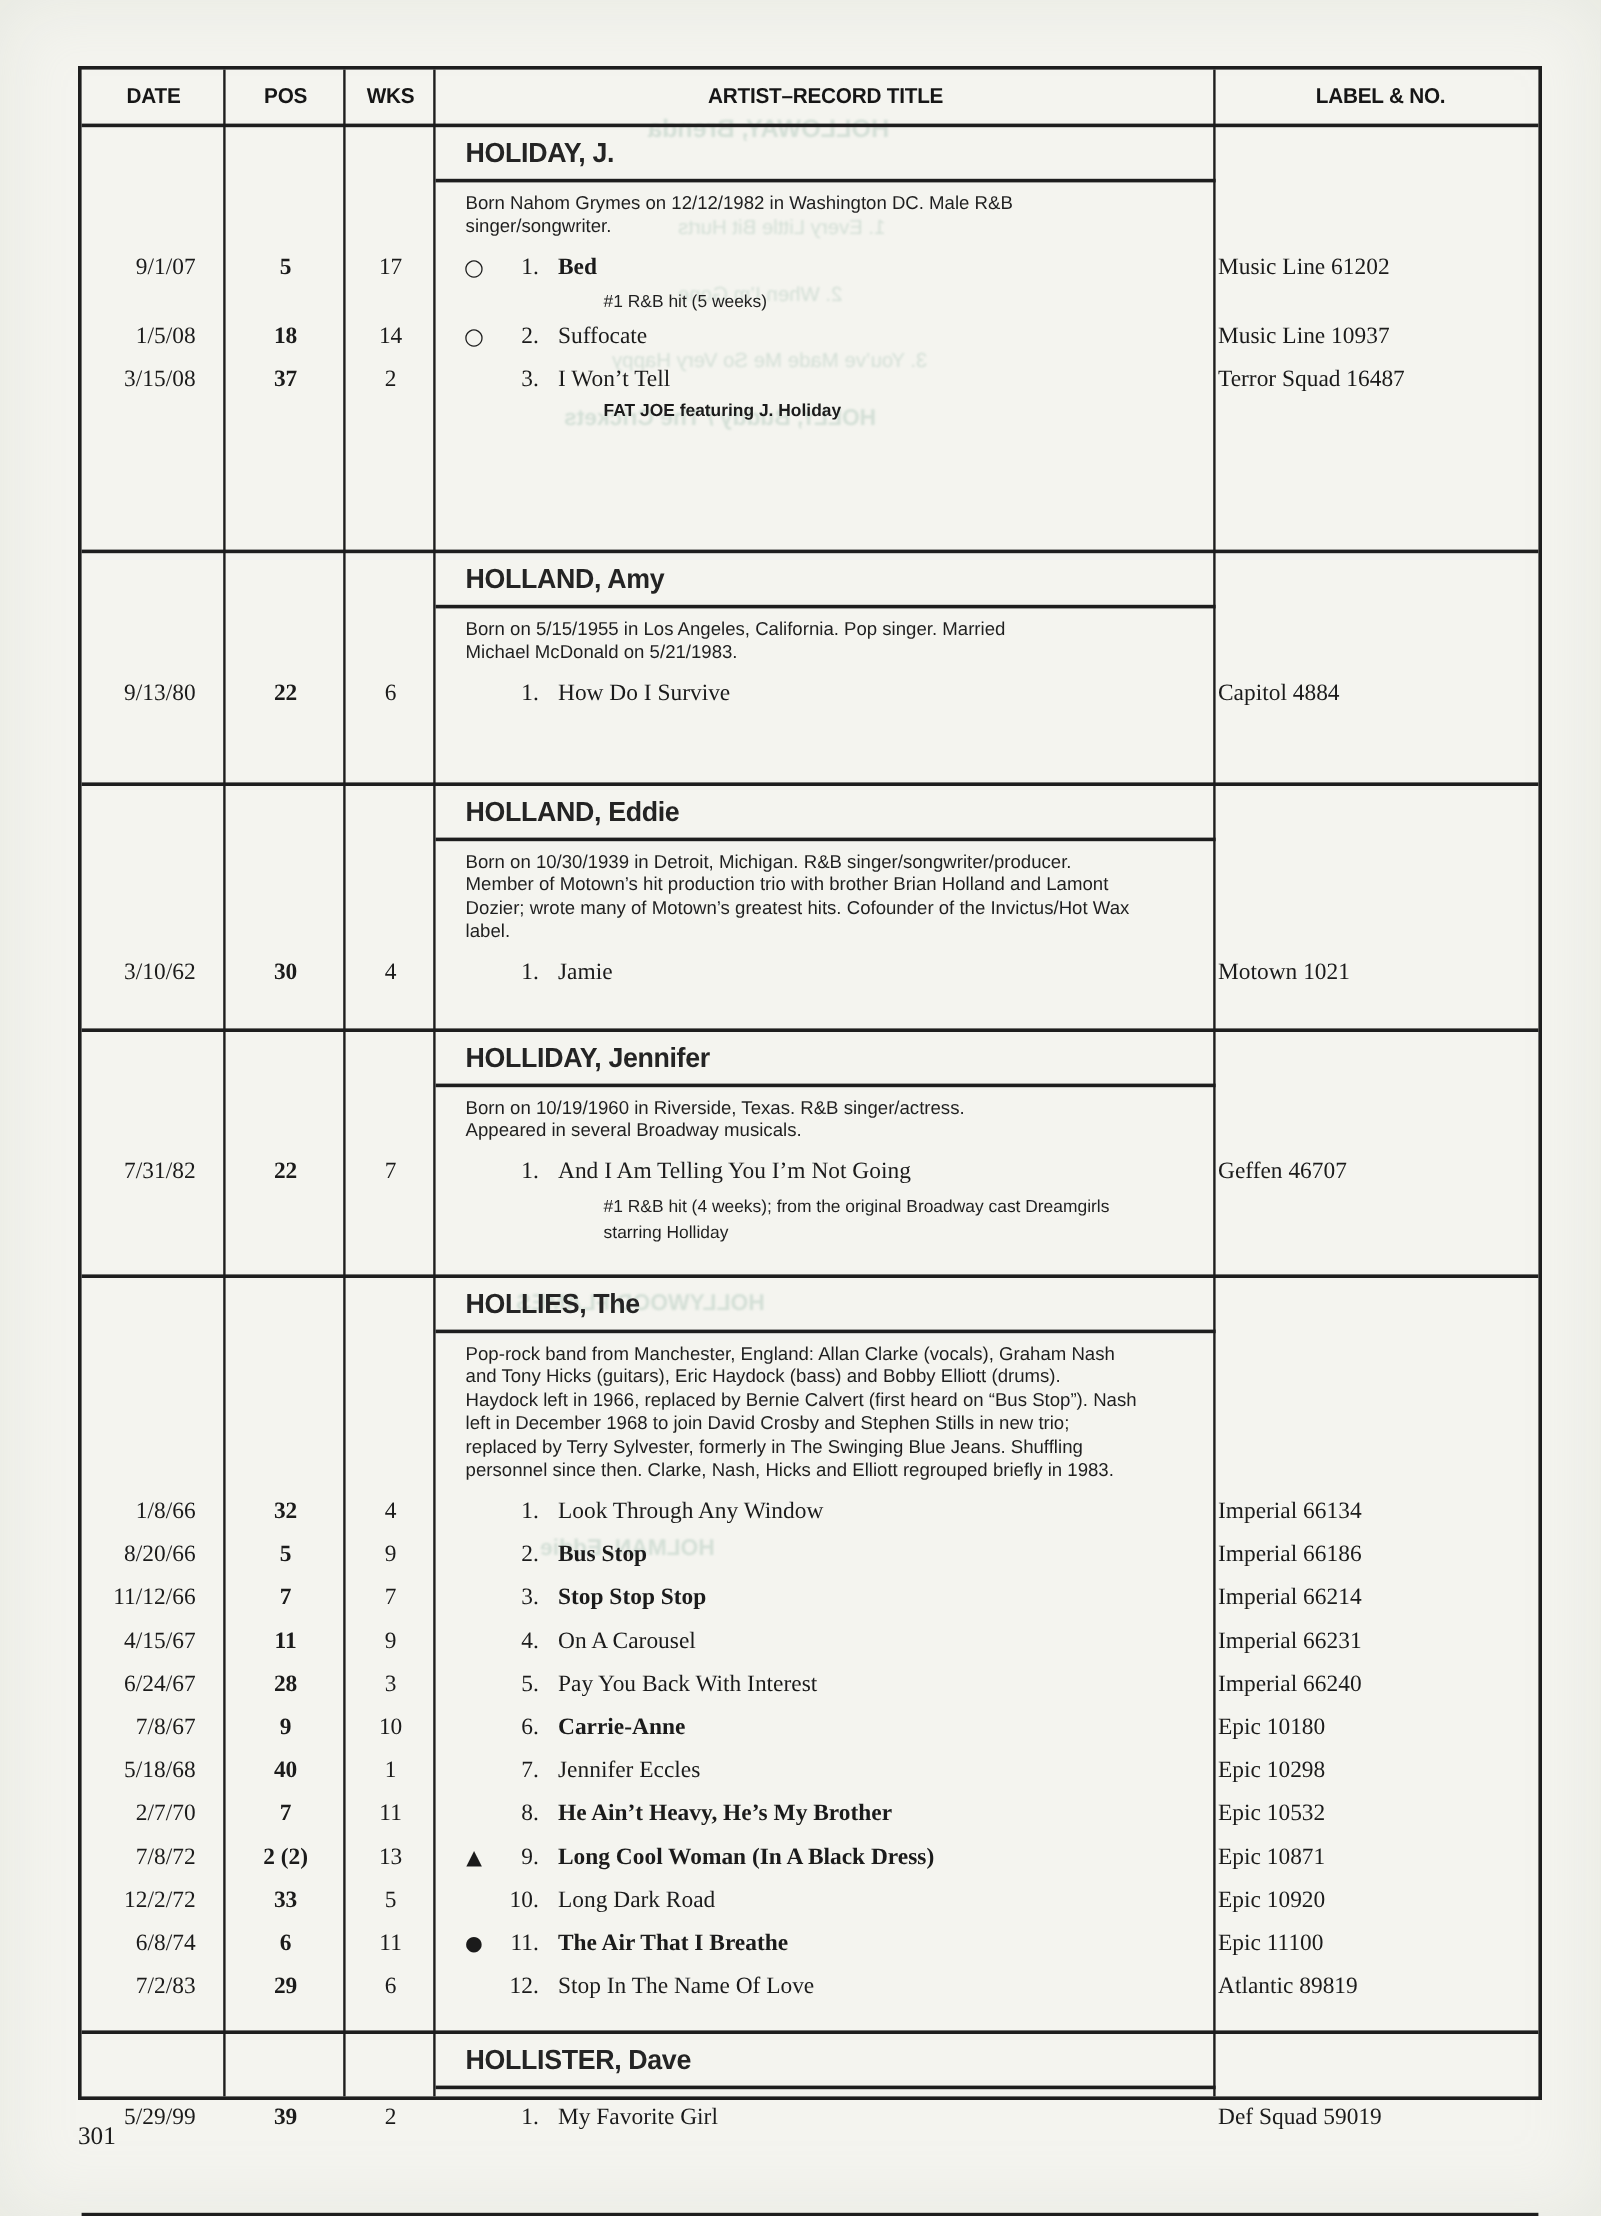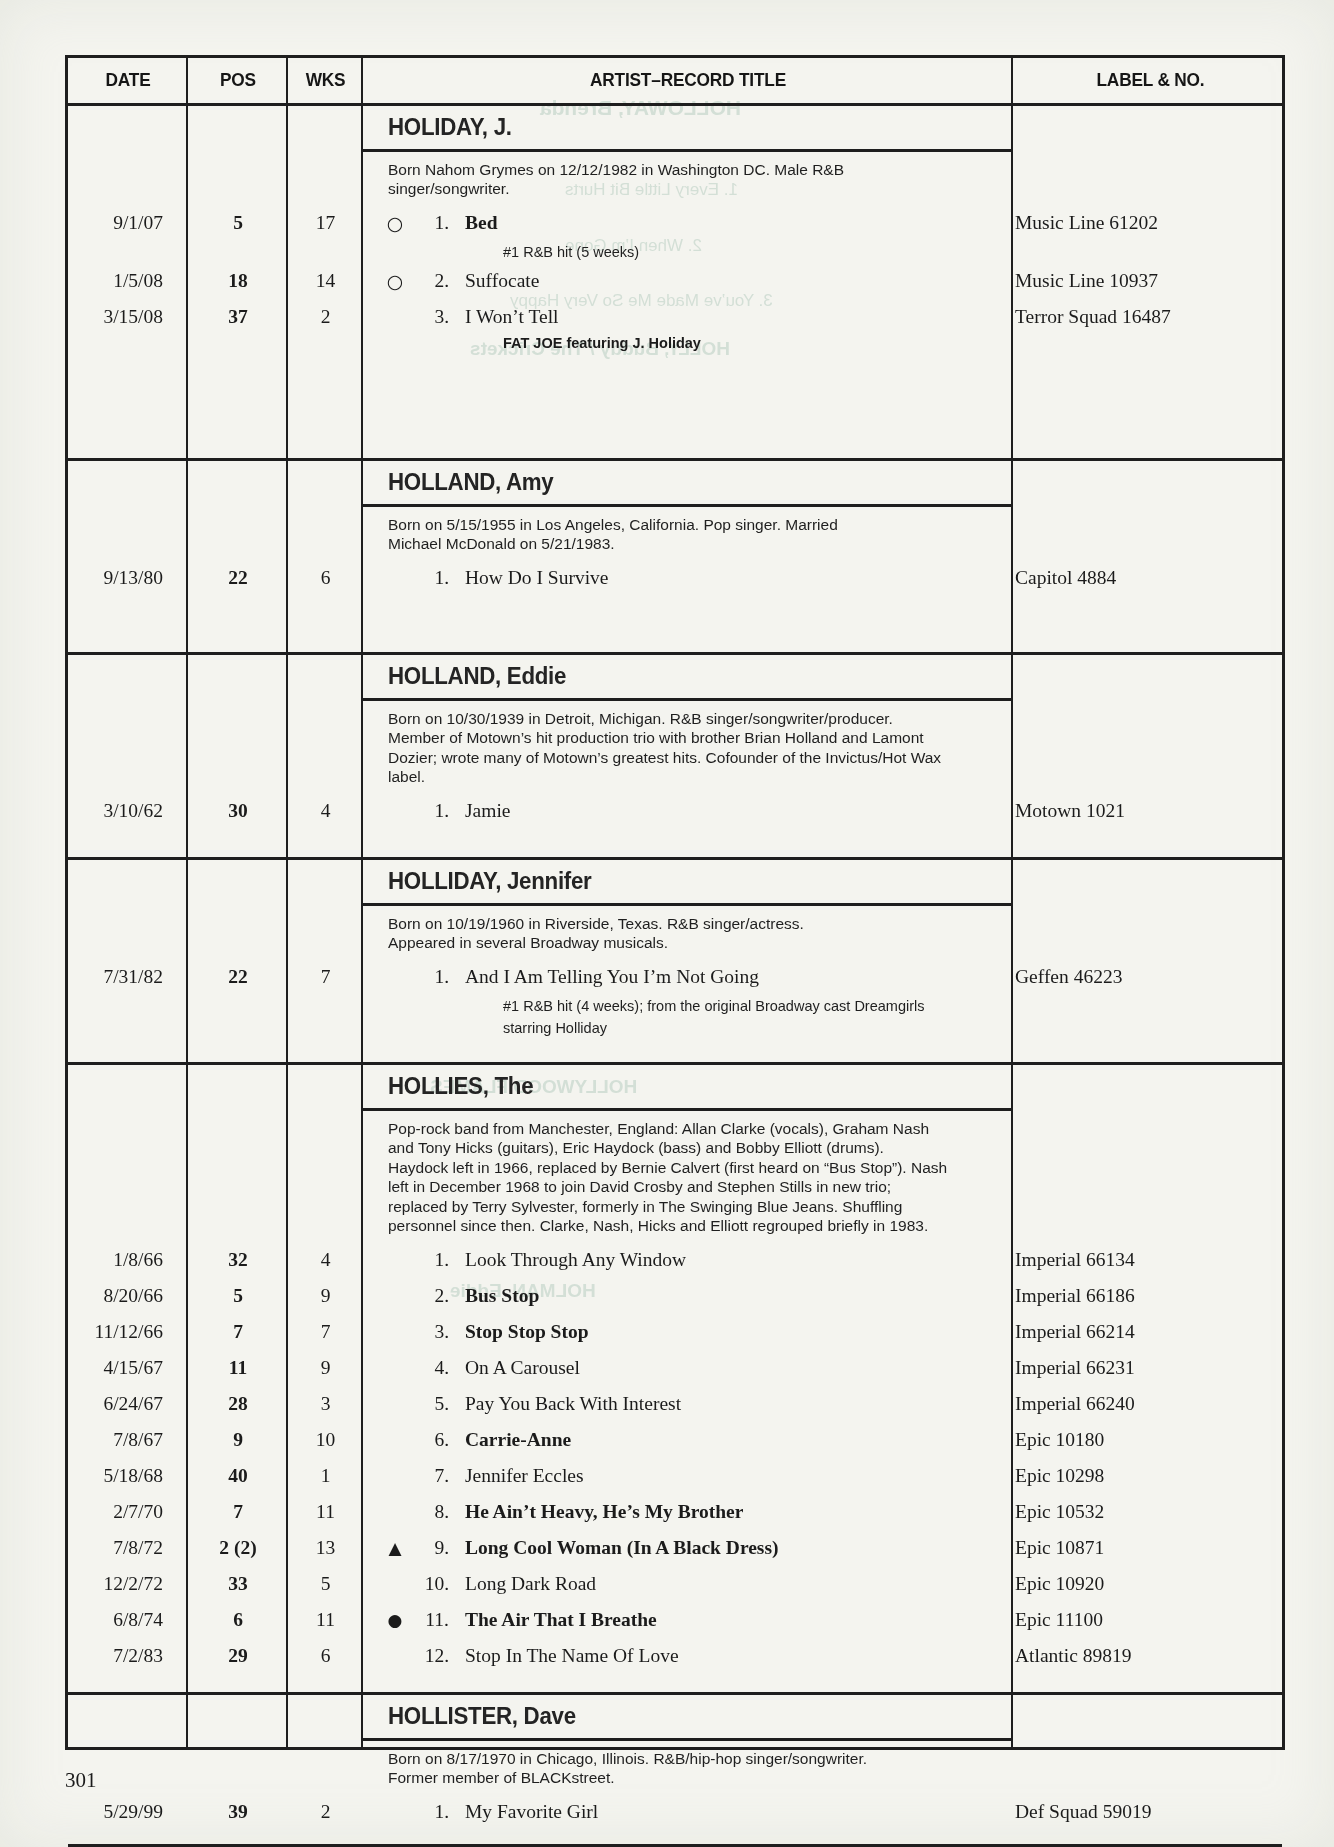--- a/index.html
+++ b/index.html
@@ -172,21 +172,21 @@
       <div class="bio bw4">Born on 10/19/1960 in Riverside, Texas. R&amp;B singer/actress. Appeared in several Broadway musicals.</div>
       <div class="rows">
         <div class="row">
           <div class="dt">7/31/82</div>
           <div class="pos">22</div>
           <div class="wks">7</div>
           <div class="tcell">
               <span class="num">1.</span>
               <span class="ttl">And I Am Telling You I’m Not Going</span>
             </div>
-          <div class="lbl">Geffen 46223</div>
+          <div class="lbl">Geffen 46707</div>
         </div>
         <div class="note"><span>#1 R&amp;B hit (4 weeks); from the original Broadway cast </span><span class="it">Dreamgirls</span></div>
         <div class="note">starring Holliday</div>
       </div>
     </div>
 
     <div class="sec s5">
       <div class="artist">HOLLIES, The</div>
       <div class="rule"></div>
       <div class="bio bw5">Pop-rock band from Manchester, England: Allan Clarke (vocals), Graham Nash and Tony Hicks (guitars), Eric Haydock (bass) and Bobby Elliott (drums). Haydock left in 1966, replaced by Bernie Calvert (first heard on “Bus Stop”). Nash left in December 1968 to join David Crosby and Stephen Stills in new trio; replaced by Terry Sylvester, formerly in The Swinging Blue Jeans. Shuffling personnel since then. Clarke, Nash, Hicks and Elliott regrouped briefly in 1983.</div>
@@ -312,21 +312,20 @@
               <span class="ttl">Stop In The Name Of Love</span>
             </div>
           <div class="lbl">Atlantic 89819</div>
         </div>
       </div>
     </div>
 
     <div class="sec s6">
       <div class="artist">HOLLISTER, Dave</div>
       <div class="rule"></div>
-      <div class="bio bw6">Born on 8/17/1970 in Chicago, Illinois. R&amp;B/hip-hop singer/songwriter. Former member of BLACKstreet.</div>
       <div class="rows">
         <div class="row">
           <div class="dt">5/29/99</div>
           <div class="pos">39</div>
           <div class="wks">2</div>
           <div class="tcell">
               <span class="num">1.</span>
               <span class="ttl">My Favorite Girl</span>
             </div>
           <div class="lbl">Def Squad 59019</div>

